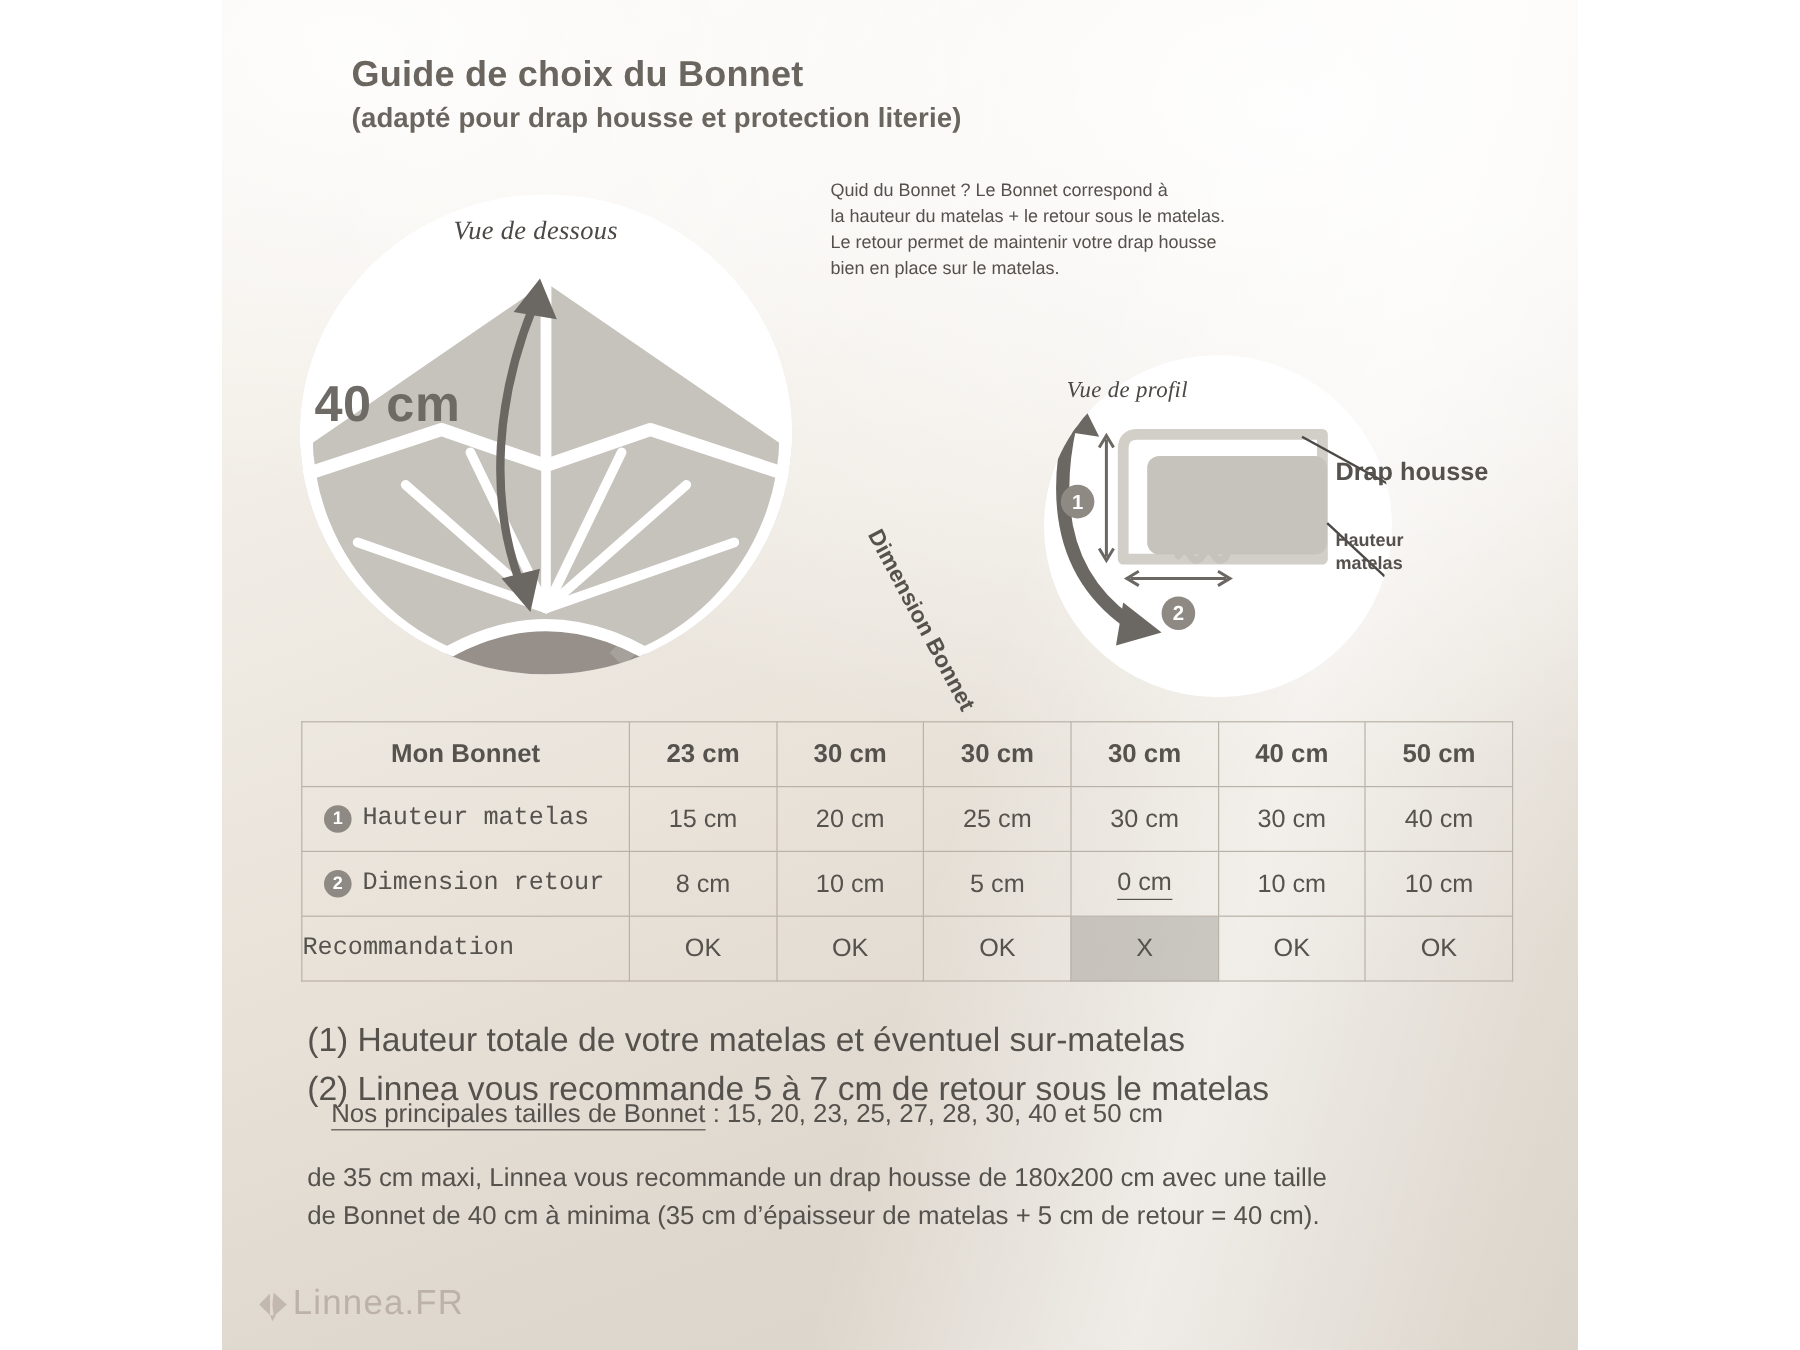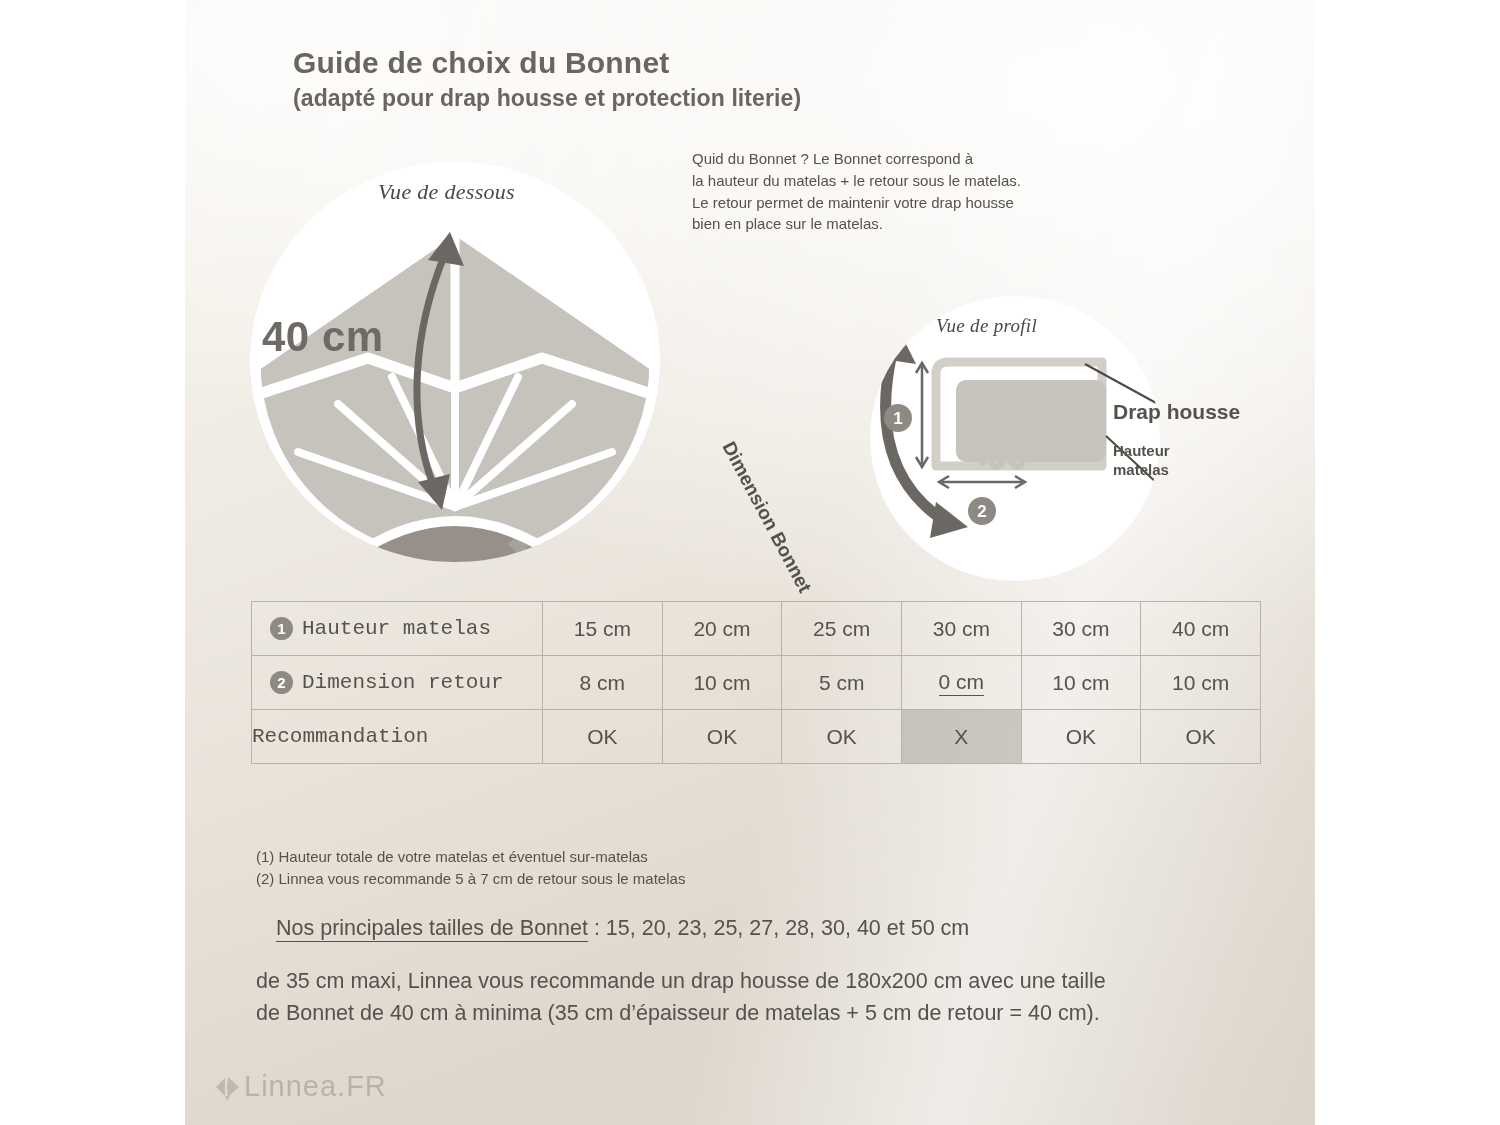--- a/index.html
+++ b/index.html
@@ -36,34 +36,34 @@
   
   .circle{position:absolute;border-radius:50%;background:#ffffff;overflow:hidden;}
   #circle-left{left:250px;top:162px;width:410px;height:400px;}
   #circle-right{left:870px;top:296px;width:290px;height:285px;}
 
   .cap-dessous{
     position:absolute;left:378px;top:179px;font-size:22px;font-style:italic;color:#4b4845;
     font-family:"Liberation Serif", serif;letter-spacing:.3px;
   }
   .cap-profil{
-    position:absolute;left:936px;top:315px;font-size:19px;font-style:italic;color:#4b4845;
+    position:absolute;left:889px;top:315px;font-size:19px;font-style:italic;color:#4b4845;
     font-family:"Liberation Serif", serif;letter-spacing:.3px;text-align:right;
   }
   .label-40{
     position:absolute;left:262px;top:313px;font-size:42px;font-weight:bold;color:#6e6a65;letter-spacing:.5px;
   }
 
   .dimension-bonnet{
     position:absolute;left:737px;top:438px;width:210px;
     font-size:19px;font-weight:bold;color:#55514c;
     transform:rotate(62deg);transform-origin:left top;white-space:nowrap;
   }
 
-  .lbl-drap{position:absolute;left:1113px;top:382px;font-size:21px;font-weight:bold;color:#55514c;white-space:nowrap;margin-top:18px;}
+  .lbl-drap{position:absolute;left:1113px;top:382px;font-size:21px;font-weight:bold;color:#55514c;white-space:nowrap;}
   .lbl-hauteur{position:absolute;left:1113px;top:442px;font-size:15px;font-weight:bold;color:#55514c;line-height:1.25;}
 
   
   #spec-table{
     position:absolute;left:251px;top:601px;width:1010px;
     border-collapse:collapse;table-layout:fixed;
   }
   #spec-table td{
     border:1px solid #b9b2a8;
     height:53px;
@@ -81,21 +81,21 @@
   td.warn{background:rgba(150,145,138,.42);}
   .lbl-wrap{display:flex;align-items:center;justify-content:flex-start;padding-left:18px;gap:9px;}
   .badge{
     display:inline-flex;align-items:center;justify-content:center;
     width:23px;height:23px;border-radius:50%;
     background:#8e8983;color:#ffffff;font-size:15px;font-weight:bold;flex:0 0 auto;
   }
   .badge-txt{font-size:21px;color:#56524d;font-family:Liberation Mono, monospace;}
 
   
-  .notes{position:absolute;left:256px;top:846px;font-size:15px;line-height:1.48;color:#55514c;}
+  .notes{position:absolute;left:256px;top:846px;font-size:28px;line-height:1.48;color:#55514c;}
   .sizes{position:absolute;left:256px;top:916px;font-size:21.5px;color:#55514c;}
   .sizes u{text-decoration:none;border-bottom:1.5px solid #55514c;padding-bottom:1px;margin-left:20px;}
   .practice{position:absolute;left:256px;top:966px;font-size:21.5px;line-height:1.48;color:#55514c;width:1000px;}
   .practice u{text-decoration:none;border-bottom:1.5px solid #55514c;padding-bottom:1px;}
 
   
   .logo{position:absolute;left:214px;top:1070px;display:flex;align-items:center;}
   .logo-text{font-size:29px;color:#bdb2a9;letter-spacing:1px;}
 </style>
 </head>
@@ -212,20 +212,29 @@
   <div class="cap-profil">Vue de profil</div>
   <div class="dimension-bonnet">Dimension Bonnet</div>
   <div class="lbl-drap">Drap housse</div>
   <div class="lbl-hauteur">
     <div>Hauteur</div>
     <div>matelas</div>
   </div>
 
   <table id="spec-table">
     <tbody>
+      <tr class="head">
+        <td class="c-label">Mon Bonnet</td>
+        <td>23 cm</td>
+        <td>30 cm</td>
+        <td>30 cm</td>
+        <td>30 cm</td>
+        <td>40 cm</td>
+        <td>50 cm</td>
+      </tr>
 
       <tr>
         <td class="c-label">
           <div class="lbl-wrap">
             <span class="badge">1</span>
             <span class="badge-txt">Hauteur matelas</span>
           </div>
         </td>
         <td>15 cm</td>
         <td>20 cm</td>

